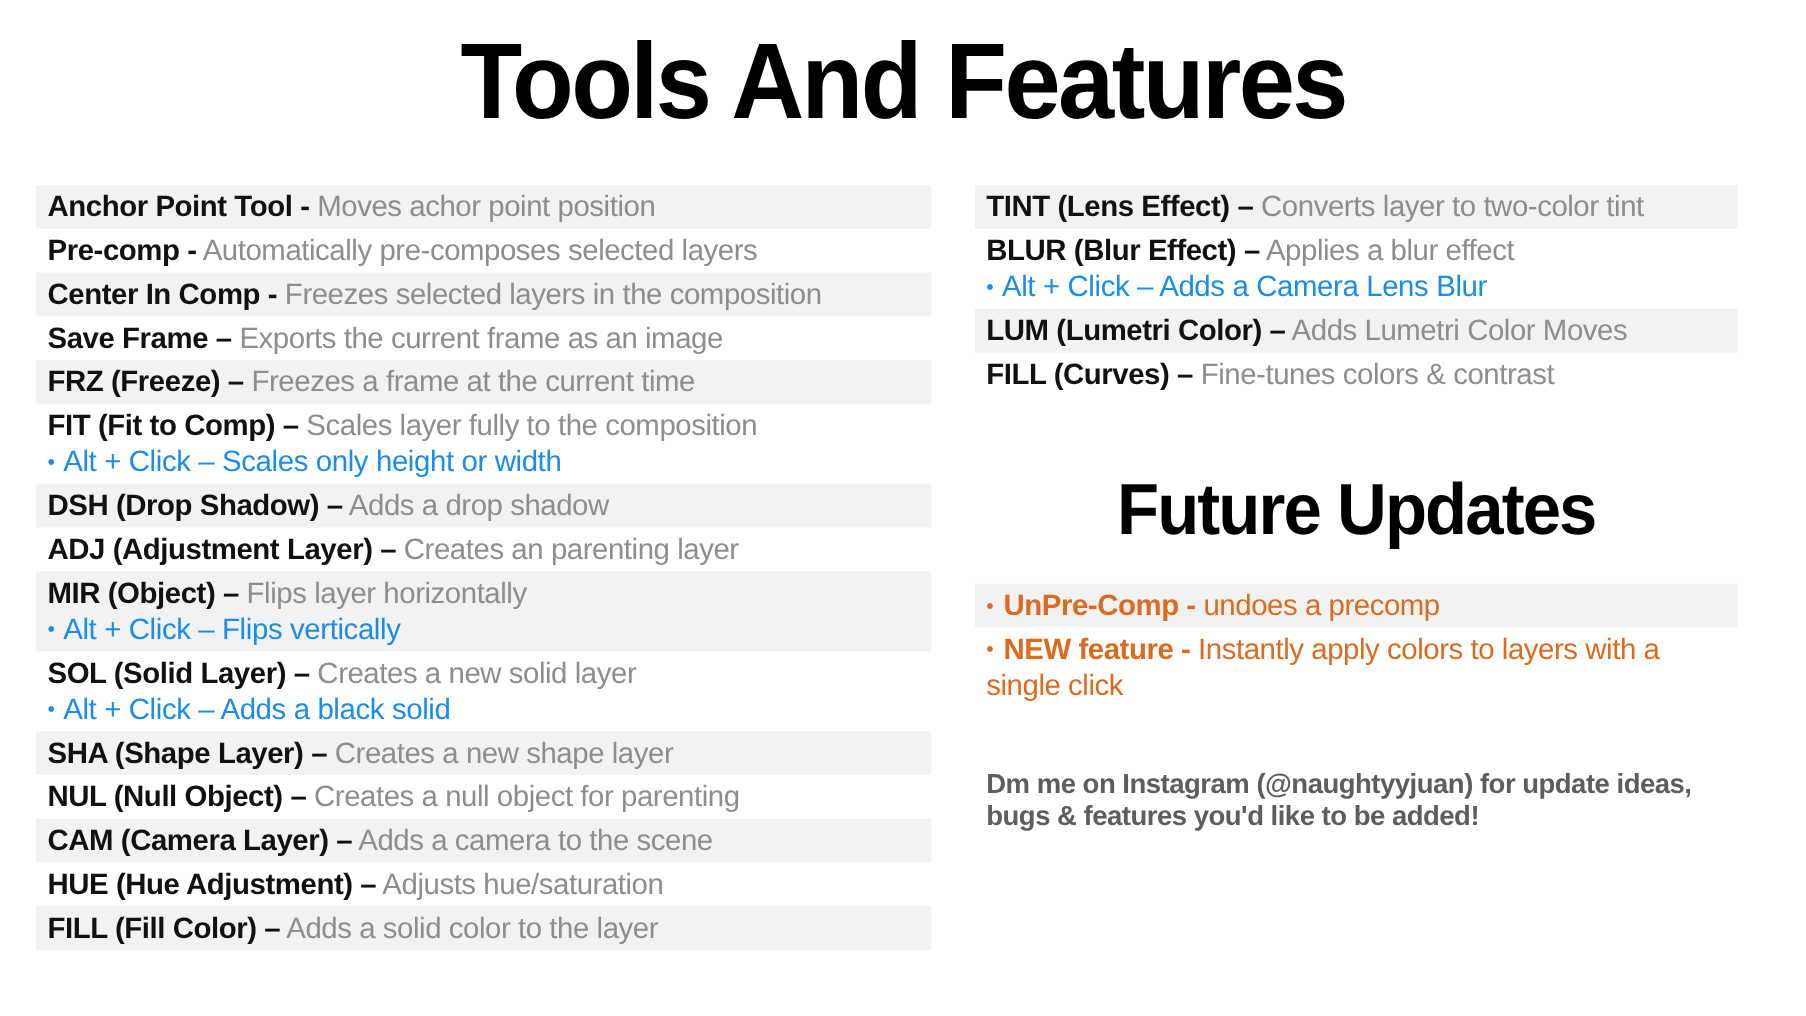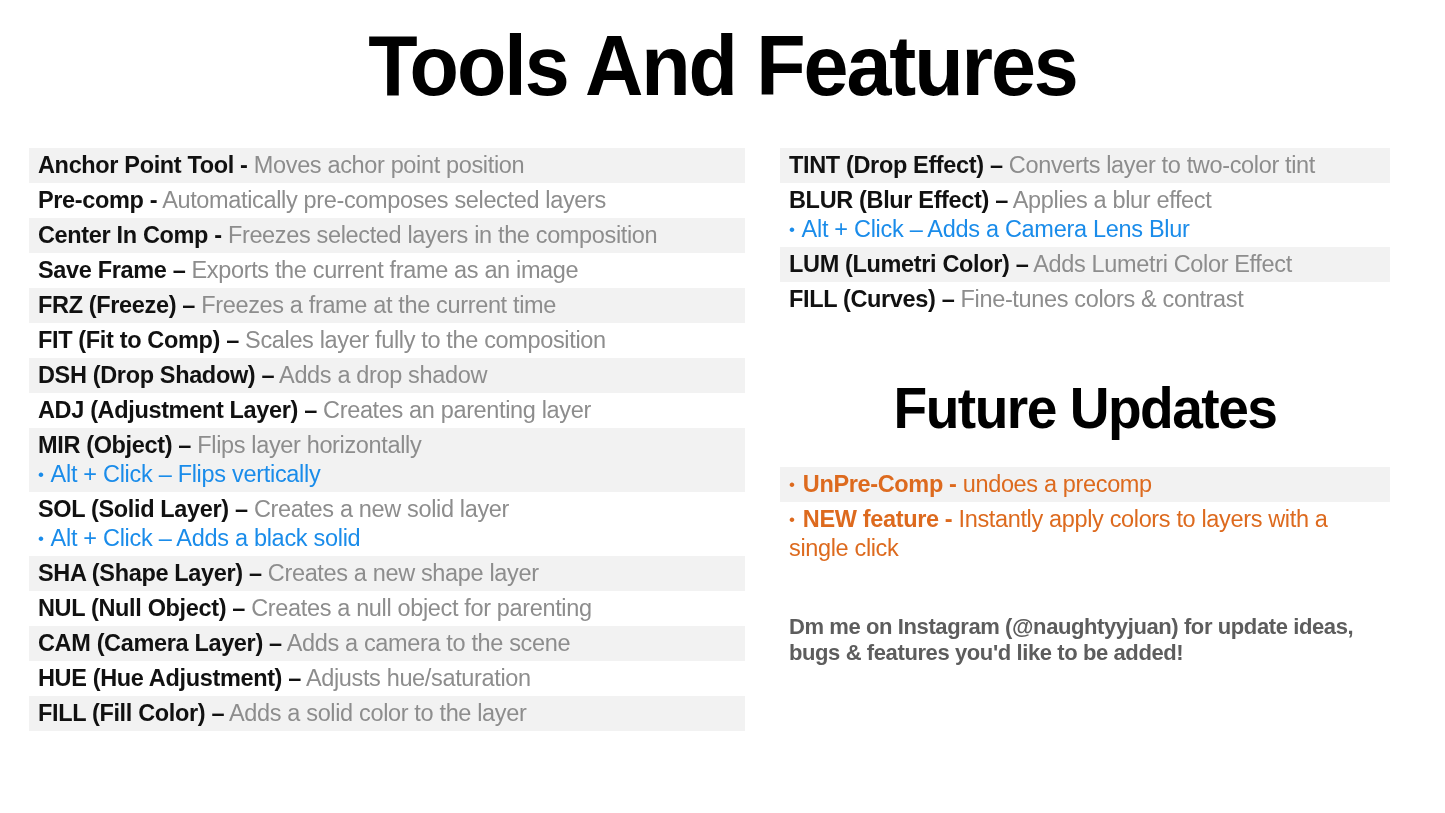--- a/index.html
+++ b/index.html
@@ -154,20 +154,21 @@
         <div class="line"><span class="term">Center In Comp -</span><span class="desc"> Freezes selected layers in the composition</span></div>
       </div>
       <div class="row">
         <div class="line"><span class="term">Save Frame –</span><span class="desc"> Exports the current frame as an image</span></div>
       </div>
       <div class="row striped">
         <div class="line"><span class="term">FRZ (Freeze) –</span><span class="desc"> Freezes a frame at the current time</span></div>
       </div>
       <div class="row">
         <div class="line"><span class="term">FIT (Fit to Comp) –</span><span class="desc"> Scales layer fully to the composition</span></div>
+        <div class="line alt"><span class="bullet">•</span><span> Alt + Click – Scales only height or width</span></div>
       </div>
       <div class="row striped">
         <div class="line"><span class="term">DSH (Drop Shadow) –</span><span class="desc"> Adds a drop shadow</span></div>
       </div>
       <div class="row">
         <div class="line"><span class="term">ADJ (Adjustment Layer) –</span><span class="desc"> Creates an parenting layer</span></div>
       </div>
       <div class="row striped">
         <div class="line"><span class="term">MIR (Object) –</span><span class="desc"> Flips layer horizontally</span></div>
         <div class="line alt"><span class="bullet">•</span><span> Alt + Click – Flips vertically</span></div>
@@ -189,28 +190,28 @@
         <div class="line"><span class="term">HUE (Hue Adjustment) –</span><span class="desc"> Adjusts hue/saturation</span></div>
       </div>
       <div class="row striped">
         <div class="line"><span class="term">FILL (Fill Color) –</span><span class="desc"> Adds a solid color to the layer</span></div>
       </div>
     </div>
 
   <div class="col-right">
     <div>
         <div class="row striped">
-          <div class="line"><span class="term">TINT (Drop Effect) –</span><span class="desc"> Converts layer to two-color tint</span></div>
+          <div class="line"><span class="term">TINT (Lens Effect) –</span><span class="desc"> Converts layer to two-color tint</span></div>
         </div>
         <div class="row">
           <div class="line"><span class="term">BLUR (Blur Effect) –</span><span class="desc"> Applies a blur effect</span></div>
           <div class="line alt"><span class="bullet">•</span><span> Alt + Click – Adds a Camera Lens Blur</span></div>
         </div>
         <div class="row striped">
-          <div class="line"><span class="term">LUM (Lumetri Color) –</span><span class="desc"> Adds Lumetri Color Effect</span></div>
+          <div class="line"><span class="term">LUM (Lumetri Color) –</span><span class="desc"> Adds Lumetri Color Moves</span></div>
         </div>
         <div class="row">
           <div class="line"><span class="term">FILL (Curves) –</span><span class="desc"> Fine-tunes colors &amp; contrast</span></div>
         </div>
       </div>
 
     <h2 class="future-heading">Future Updates</h2>
 
     <div>
         <div class="urow striped">

